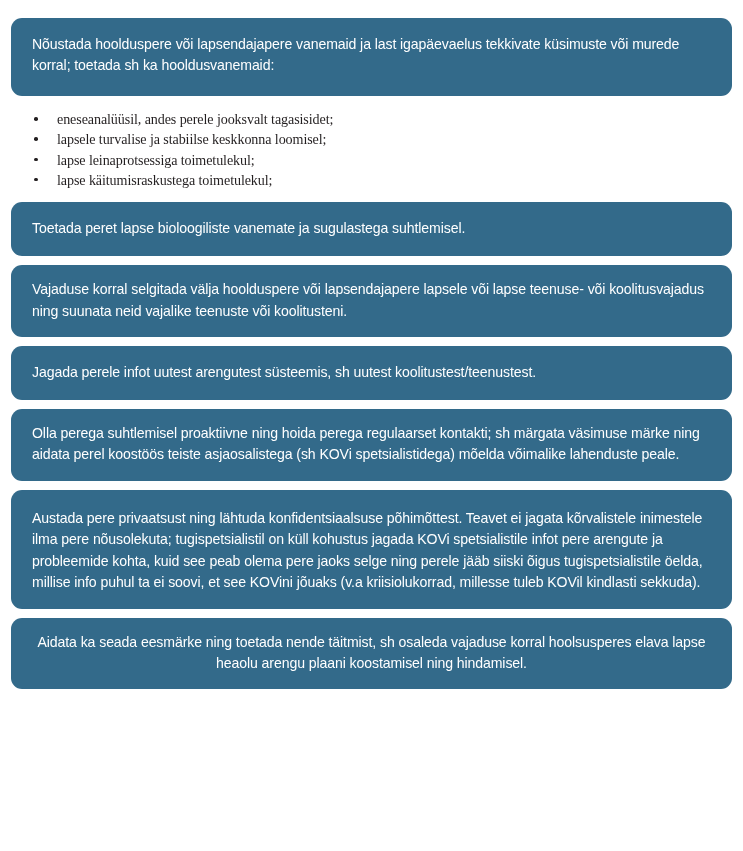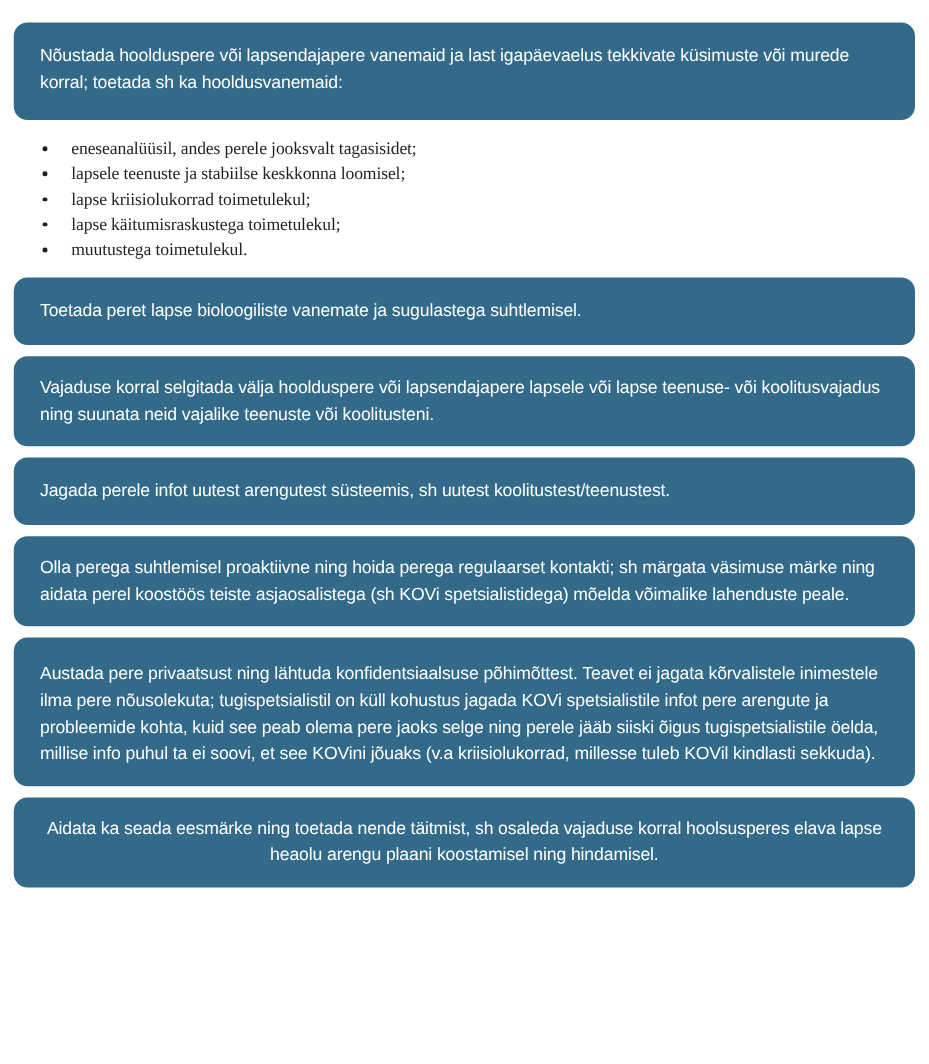--- a/index.html
+++ b/index.html
@@ -94,24 +94,23 @@
 <body>
 
 <div id="page">
 
   <div class="panel tall-intro">
     <p class="panel-text">Nõustada hoolduspere või lapsendajapere vanemaid ja last igapäevaelus tekkivate küsimuste või murede korral; toetada sh ka hooldusvanemaid:</p>
   </div>
 
   <ul class="bullet-block">
     <li class="bullet-item">eneseanalüüsil, andes perele jooksvalt tagasisidet;</li>
-    <li class="bullet-item">lapsele teenuste ja stabiilse keskkonna loomisel;</li>
-    <li class="bullet-item">lapse kriisiolukorrad toimetulekul;</li>
+    <li class="bullet-item">lapsele turvalise ja stabiilse keskkonna loomisel;</li>
+    <li class="bullet-item">lapse leinaprotsessiga toimetulekul;</li>
     <li class="bullet-item">lapse käitumisraskustega toimetulekul;</li>
-    <li class="bullet-item">muutustega toimetulekul.</li>
   </ul>
 
 
   <div class="panel">
     <p class="panel-text">Toetada peret lapse bioloogiliste vanemate ja sugulastega suhtlemisel.</p>
   </div>
 
   <div class="panel two-line">
     <p class="panel-text">Vajaduse korral selgitada välja hoolduspere või lapsendajapere lapsele või lapse teenuse- või koolitusvajadus ning suunata neid vajalike teenuste või koolitusteni.</p>
   </div>

